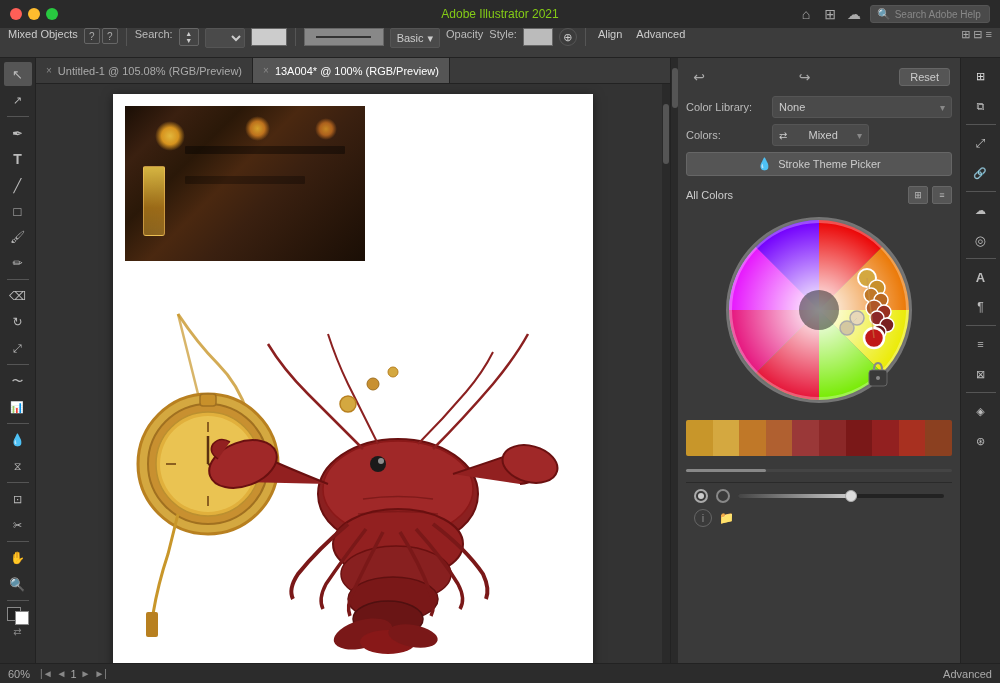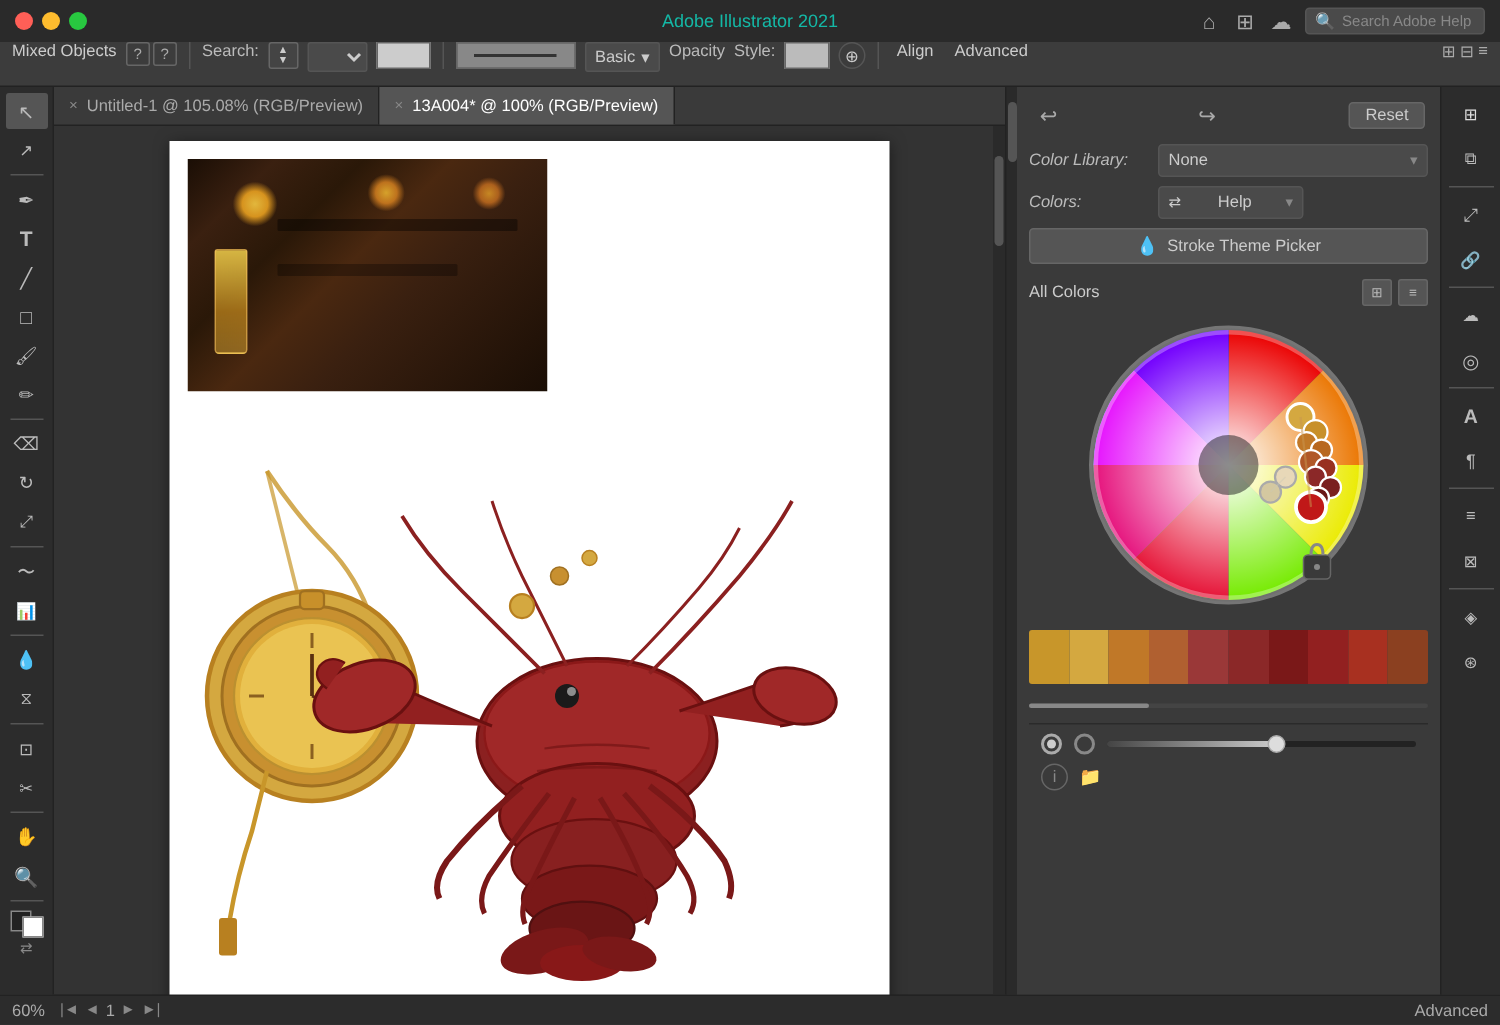--- a/index.html
+++ b/index.html
@@ -12,21 +12,21 @@
       display: flex;
       align-items: center;
       padding: 0 10px;
       position: relative;
     }
     .titlebar-buttons { display: flex; gap: 6px; margin-right: 10px; }
     .titlebar-btn { width: 12px; height: 12px; border-radius: 50%; border: none; cursor: pointer; }
     .btn-close { background: #ff5f57; }
     .btn-min { background: #febc2e; }
     .btn-max { background: #28c840; }
-    .titlebar-title { position: absolute; left: 50%; transform: translateX(-50%); font-size: 12px; color: #14b8a6; }
+    .titlebar-title { position: absolute; left: 50%; transform: translateX(-50%); font-size: 12px; color: #84cc16; }
     .titlebar-right { margin-left: auto; display: flex; align-items: center; gap: 8px; }
     .titlebar-icon { width: 16px; height: 16px; display: flex; align-items: center; justify-content: center; color: #aaa; font-size: 14px; }
     .search-box {
       background: #4a4a4a;
       border: 1px solid #555;
       border-radius: 3px;
       height: 18px;
       width: 120px;
       display: flex;
       align-items: center;
@@ -151,21 +151,21 @@
       font-size: 11px;
       padding: 2px 10px;
       cursor: pointer;
     }
     .panel-row {
       display: flex;
       align-items: center;
       margin-bottom: 6px;
       gap: 6px;
     }
-    .panel-label { color: #bbb; font-size: 11px; min-width: 80px; font-style: italic; }
+    .panel-label { color: #bbb; font-size: 11px; min-width: 80px; }
     .panel-dropdown {
       flex: 1;
       background: #4a4a4a;
       border: 1px solid #555;
       border-radius: 3px;
       color: #ccc;
       font-size: 11px;
       height: 22px;
       padding: 0 6px;
       display: flex;
@@ -612,21 +612,21 @@
         <div class="panel-dropdown">
           <span>None</span>
           <span class="panel-dropdown-arrow">▾</span>
         </div>
       </div>
 
       <div class="panel-row">
         <span class="panel-label">Colors:</span>
         <div class="panel-dropdown" style="flex:0.5;">
           <span style="font-size:10px;margin-right:2px;">⇄</span>
-          <span>Help</span>
+          <span>Mixed</span>
           <span class="panel-dropdown-arrow">▾</span>
         </div>
       </div>
 
       <button class="color-theme-btn">
         <span style="font-size:12px;">💧</span>
         <span>Stroke Theme Picker</span>
       </button>
 
       <div class="all-colors-header">

